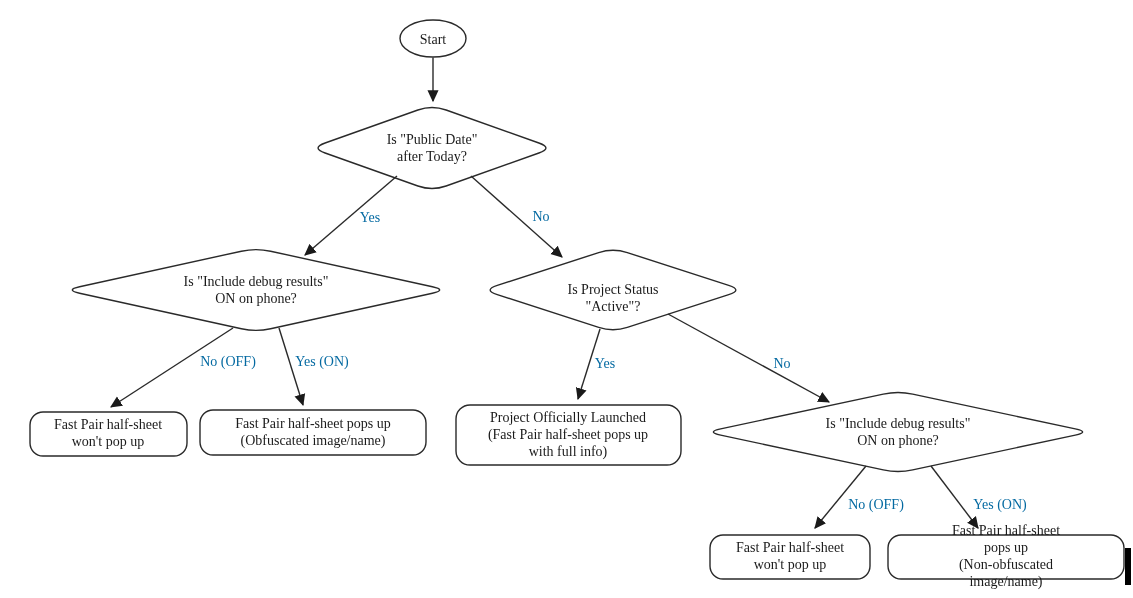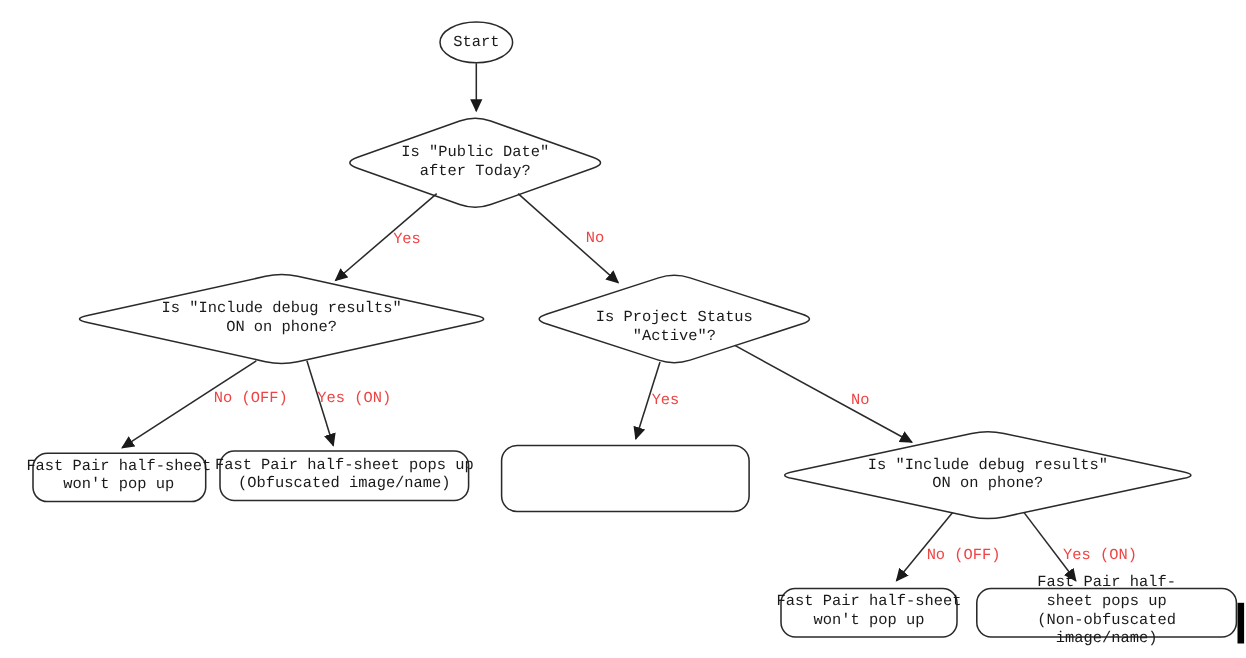--- a/index.html
+++ b/index.html
@@ -6,21 +6,21 @@
     margin: 0;
     padding: 0;
     background: #ffffff;
   }
   .canvas {
     position: relative;
     width: 1133px;
     height: 598px;
     background: #ffffff;
     overflow: hidden;
-    font-family: Liberation Mono, monospace;
+    font-family: Liberation Serif, serif;
     color: #1a1a1a;
   }
   svg.wires {
     position: absolute;
     left: 0;
     top: 0;
   }
   .shape {
     fill: #ffffff;
     stroke: #2a2a2a;
@@ -39,21 +39,21 @@
     line-height: 17px;
     white-space: pre-line;
     color: #1a1a1a;
   }
   .edge-lbl {
     position: absolute;
     transform: translate(-50%, -50%);
     font-size: 14px;
     line-height: 16px;
     white-space: nowrap;
-    color: #ef4444;
+    color: #0369a1;
   }
   .caret {
     position: absolute;
     left: 1125px;
     top: 548px;
     width: 6px;
     height: 37px;
     background: #000000;
   }
 </style>
@@ -102,20 +102,23 @@
   <div class="node-lbl" style="left:256px; top:290px;">Is "Include debug results"
 ON on phone?</div>
   <div class="node-lbl" style="left:613px; top:298px;">Is Project Status
 "Active"?</div>
   <div class="node-lbl" style="left:898px; top:432px;">Is "Include debug results"
 ON on phone?</div>
   <div class="node-lbl" style="left:108px; top:433px;">Fast Pair half-sheet
 won't pop up</div>
   <div class="node-lbl" style="left:313px; top:432px;">Fast Pair half-sheet pops up
 (Obfuscated image/name)</div>
+  <div class="node-lbl" style="left:568px; top:434px;">Project Officially Launched
+(Fast Pair half-sheet pops up
+with full info)</div>
   <div class="node-lbl" style="left:790px; top:556px;">Fast Pair half-sheet
 won't pop up</div>
   <div class="node-lbl" style="left:1006px; top:556px;">Fast Pair half-sheet pops up
 (Non-obfuscated image/name)</div>
 
   <div class="edge-lbl" style="left:370px; top:218px;">Yes</div>
   <div class="edge-lbl" style="left:541px; top:217px;">No</div>
   <div class="edge-lbl" style="left:228px; top:362px;">No (OFF)</div>
   <div class="edge-lbl" style="left:322px; top:362px;">Yes (ON)</div>
   <div class="edge-lbl" style="left:605px; top:364px;">Yes</div>

